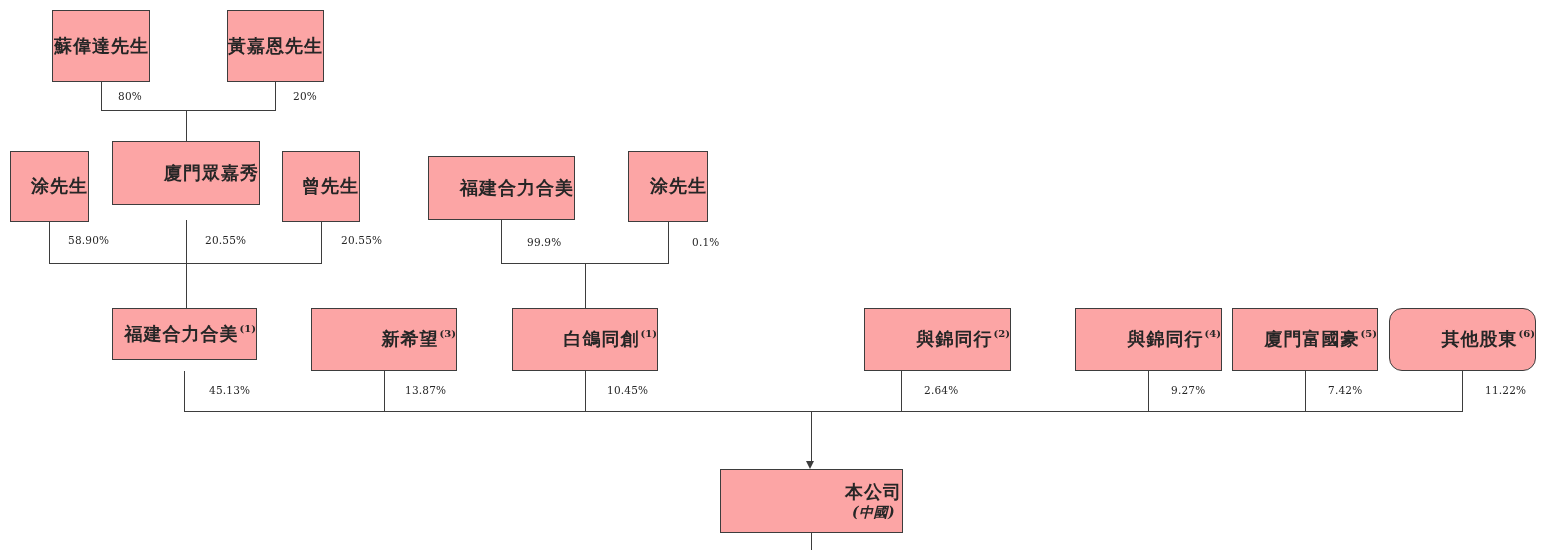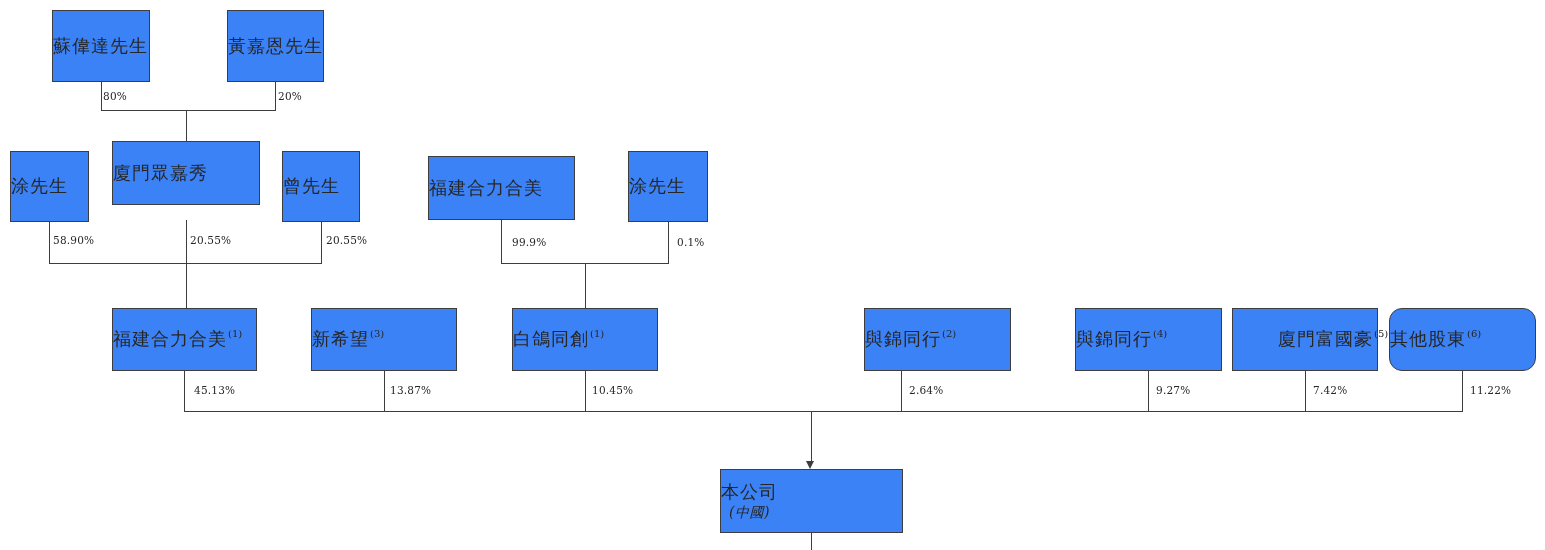--- a/index.html
+++ b/index.html
@@ -2,39 +2,39 @@
 <html><head>
 <meta charset="utf-8">
 <style>
   html,body{margin:0;padding:0;background:#ffffff;}
   #stage{
     position:relative;width:1545px;height:550px;background:#ffffff;
     font-family:"DejaVu Serif","Liberation Serif",serif;color:#262626;
     overflow:hidden;
   }
   .node{
-    position:absolute;box-sizing:border-box;background:#3b82f6;
+    position:absolute;box-sizing:border-box;background:#fca5a5;
     border:1.4px solid #3d3d3d;
-    display:flex;align-items:center;justify-content:flex-start;
-    text-align:center;font-size:18px;letter-spacing:1px;line-height:1.25;
+    display:flex;align-items:center;justify-content:flex-end;
+    text-align:center;font-size:18px;letter-spacing:1px;line-height:1.25;font-weight:bold;
   }
   .node .txt{display:inline-block;white-space:nowrap;}
   .node sup.fn{
     font-size:10px;letter-spacing:0;position:relative;top:-1px;
     vertical-align:super;margin-left:1px;
   }
   .node .sub{
     display:block;font-style:italic;font-size:14px;letter-spacing:0.5px;
   }
   .vline,.hline{position:absolute;background:#3d3d3d;}
   .vline{width:1.3px;}
   .hline{height:1.3px;}
   .pct{
     position:absolute;font-size:10.5px;letter-spacing:0.2px;
-    white-space:nowrap;color:#262626;
+    white-space:nowrap;color:#262626;margin-left:15px;
   }
   .arrow{
     position:absolute;width:0;height:0;
     border-left:4.5px solid transparent;border-right:4.5px solid transparent;
     border-top:8px solid #3d3d3d;
   }
 </style>
 </head>
 <body>
 
@@ -77,21 +77,21 @@
     </div>
     <div class="node" style="left: 282px; top: 151px; width: 78px; height: 71px;">
       <span class="txt"><span>曾先生</span></span>
     </div>
     <div class="node" style="left: 428px; top: 156px; width: 147px; height: 64px;">
       <span class="txt"><span>福建合力合美</span></span>
     </div>
     <div class="node" style="left: 628px; top: 151px; width: 80px; height: 71px;">
       <span class="txt"><span>涂先生</span></span>
     </div>
-    <div class="node" style="left: 112px; top: 308px; width: 145px; height: 63px;">
+    <div class="node" style="left: 112px; top: 308px; width: 145px; height: 52px;">
       <span class="txt"><span>福建合力合美</span><sup class="fn">(1)</sup></span>
     </div>
     <div class="node" style="left: 311px; top: 308px; width: 146px; height: 63px;">
       <span class="txt"><span>新希望</span><sup class="fn">(3)</sup></span>
     </div>
     <div class="node" style="left: 512px; top: 308px; width: 146px; height: 63px;">
       <span class="txt"><span>白鴿同創</span><sup class="fn">(1)</sup></span>
     </div>
     <div class="node" style="left: 828px; top: 308px; width: 147px; height: 63px; margin-left: 36px;">
       <span class="txt"><span>與錦同行</span><sup class="fn">(2)</sup></span>

